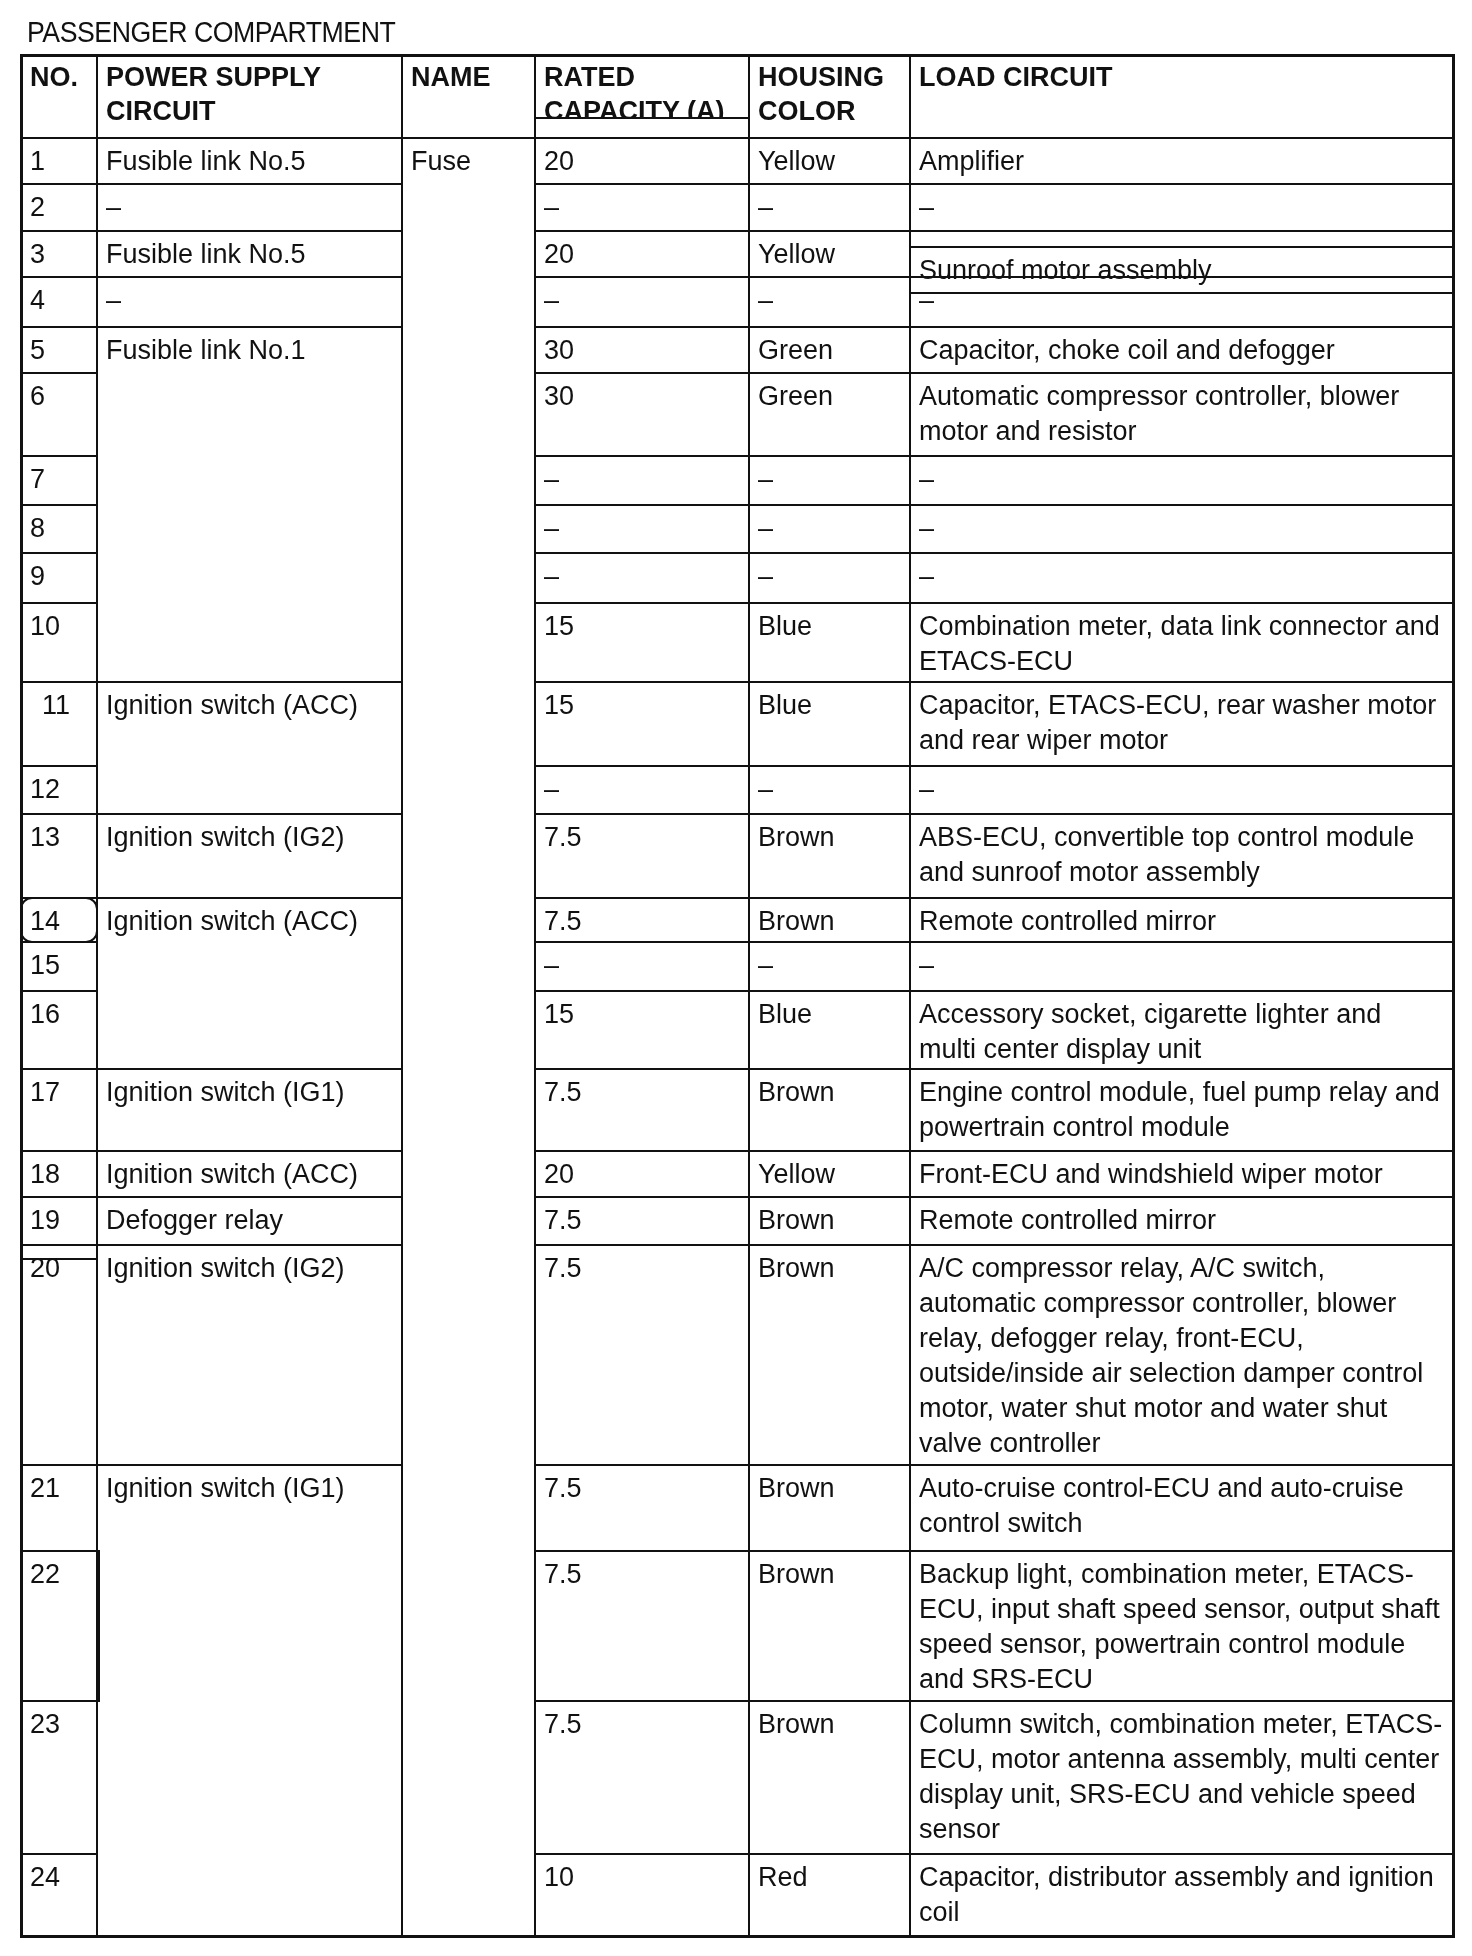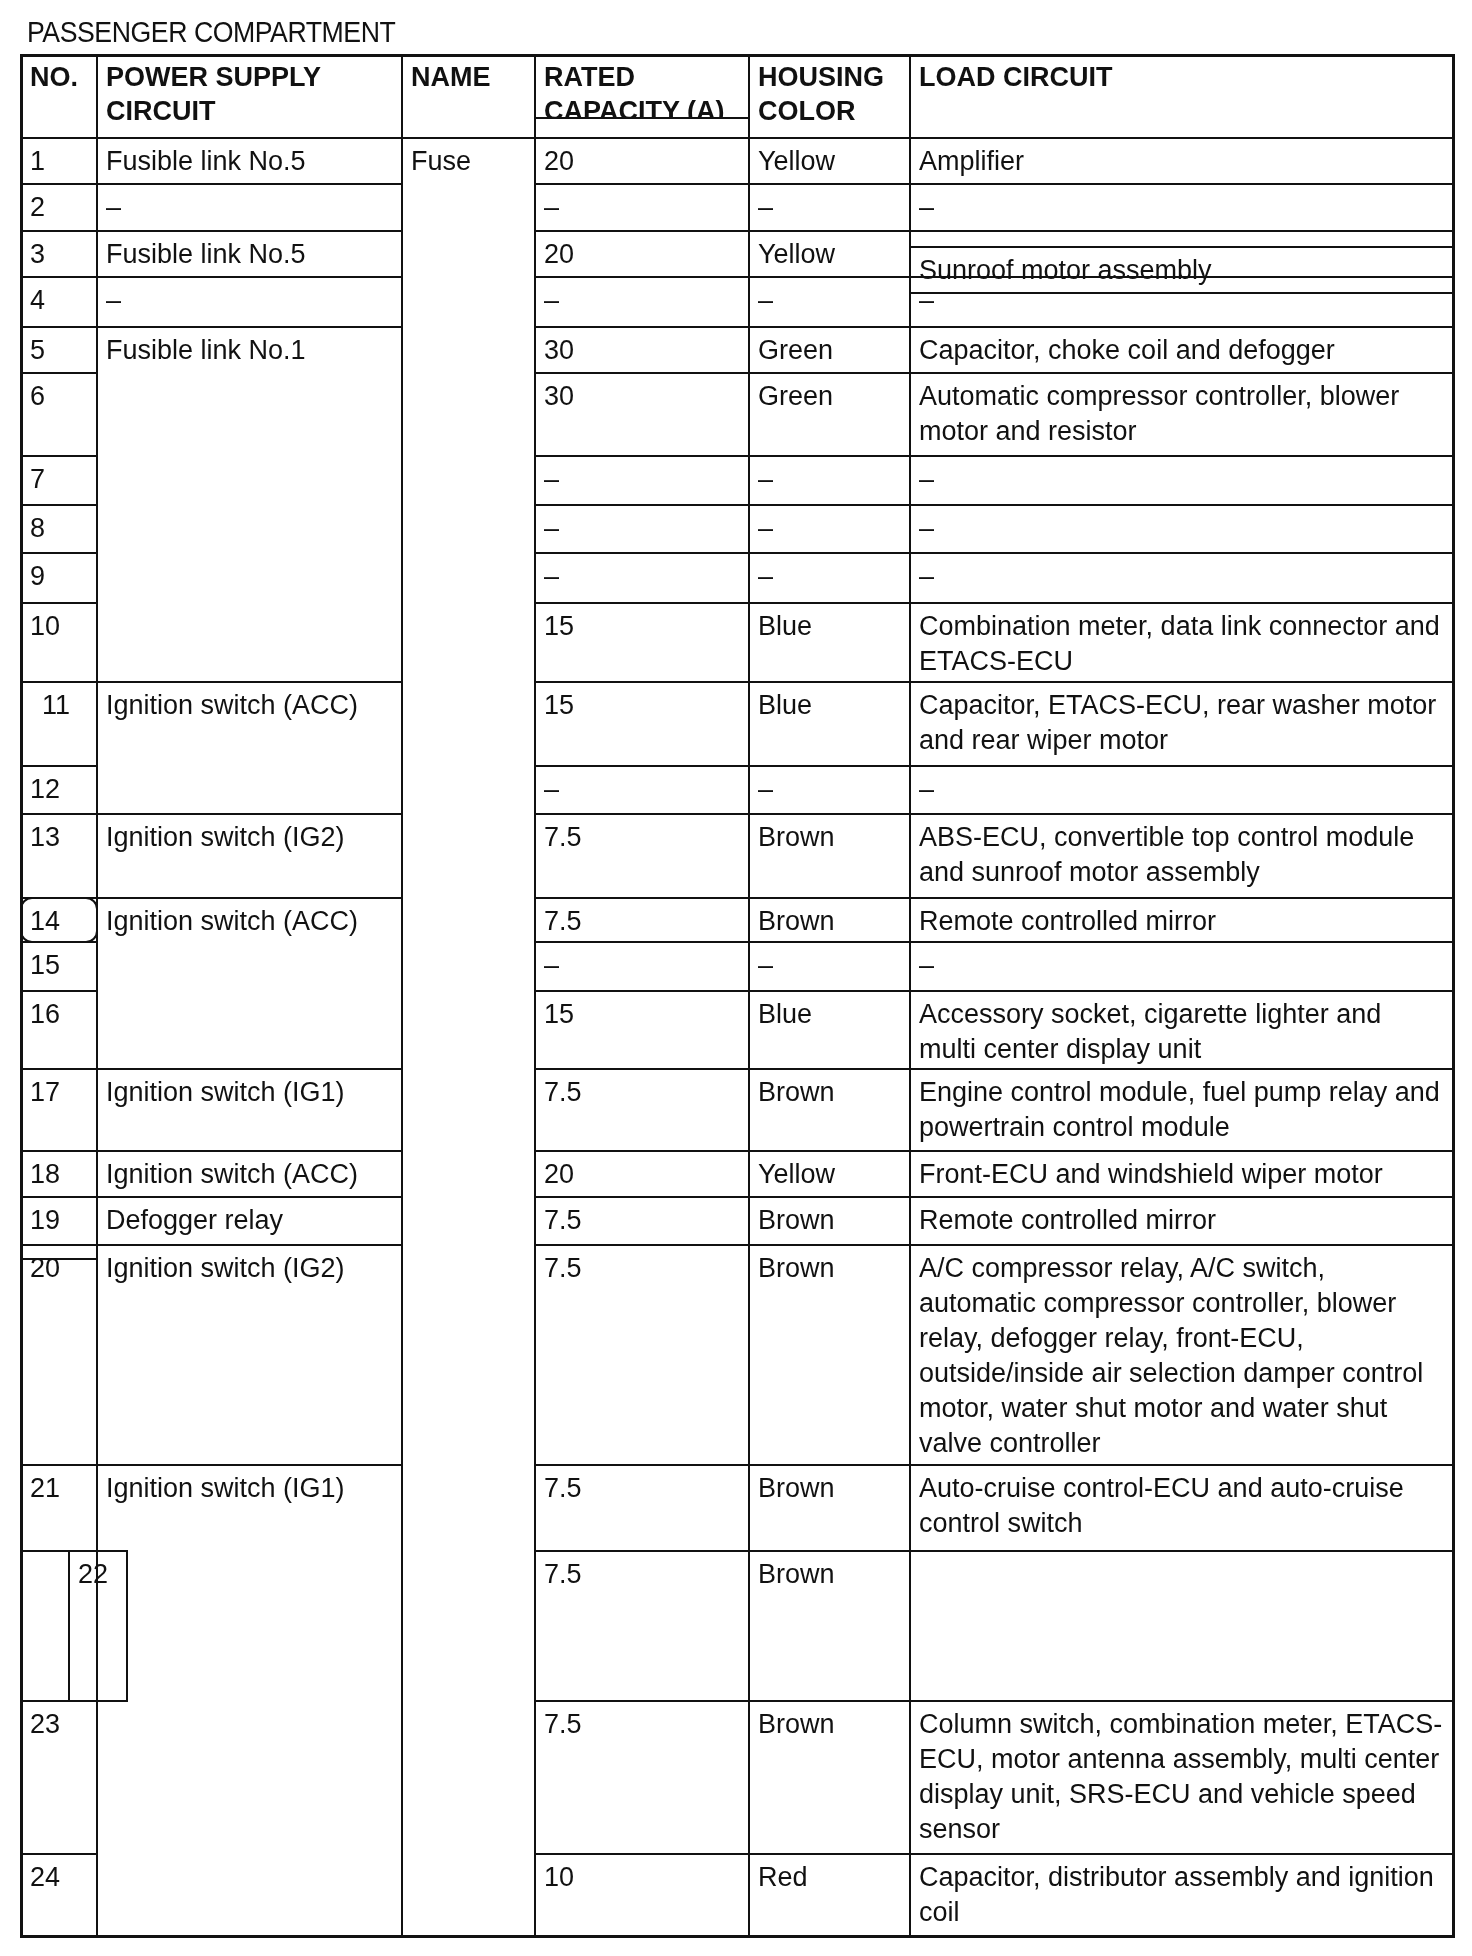--- a/index.html
+++ b/index.html
@@ -283,28 +283,31 @@
     </div>
     <div class="cell " style="left: 534px; top: 1464px; width: 216px; height: 88px;">
       <span class="txt">7.5</span>
     </div>
     <div class="cell " style="left: 748px; top: 1464px; width: 163px; height: 88px;">
       <span class="txt">Brown</span>
     </div>
     <div class="cell " style="left: 909px; top: 1464px; width: 545px; height: 88px;">
       <span class="txt">Auto-cruise control-ECU and auto-cruise control switch</span>
     </div>
-    <div class="cell " style="left: 20px; top: 1550px; width: 60px; height: 152px; margin-left: 48px;">
+    <div class="cell " style="left: 20px; top: 1550px; width: 80px; height: 152px;">
       <span class="txt">22</span>
     </div>
     <div class="cell " style="left: 534px; top: 1550px; width: 216px; height: 152px;">
       <span class="txt">7.5</span>
     </div>
     <div class="cell " style="left: 748px; top: 1550px; width: 163px; height: 152px;">
       <span class="txt">Brown</span>
+    </div>
+    <div class="cell " style="left: 909px; top: 1550px; width: 545px; height: 152px;">
+      <span class="txt">Backup light, combination meter, ETACS-ECU, input shaft speed sensor, output shaft speed sensor, powertrain control module and SRS-ECU</span>
     </div>
     <div class="cell " style="left: 20px; top: 1700px; width: 78px; height: 155px;">
       <span class="txt">23</span>
     </div>
     <div class="cell " style="left: 534px; top: 1700px; width: 216px; height: 155px;">
       <span class="txt">7.5</span>
     </div>
     <div class="cell " style="left: 748px; top: 1700px; width: 163px; height: 155px;">
       <span class="txt">Brown</span>
     </div>

